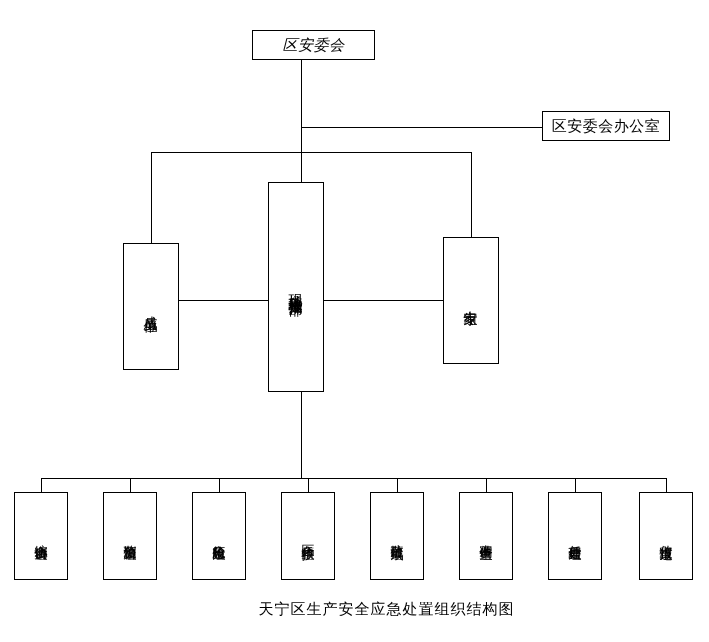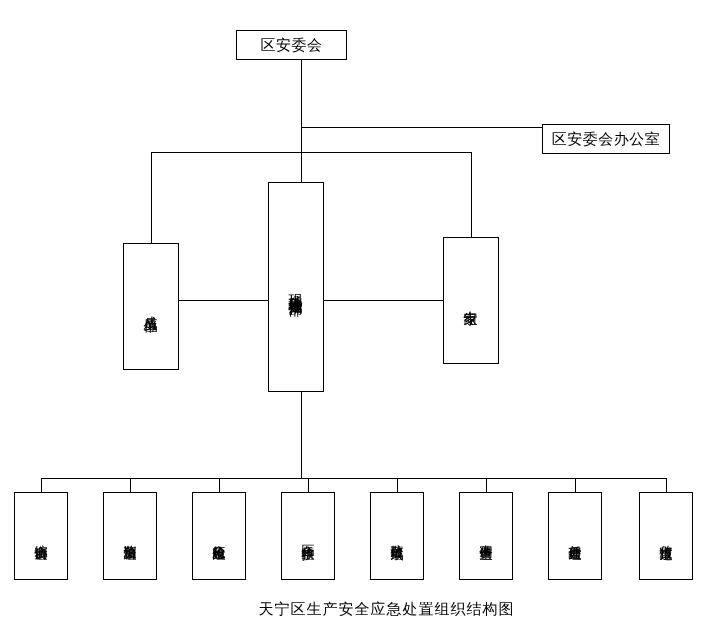--- a/index.html
+++ b/index.html
@@ -166,25 +166,25 @@
 
   <div class="connector v" style="left:41px;  top:478px; height:14px;"></div>
   <div class="connector v" style="left:130px; top:478px; height:14px;"></div>
   <div class="connector v" style="left:219px; top:478px; height:14px;"></div>
   <div class="connector v" style="left:308px; top:478px; height:14px;"></div>
   <div class="connector v" style="left:397px; top:478px; height:14px;"></div>
   <div class="connector v" style="left:486px; top:478px; height:14px;"></div>
   <div class="connector v" style="left:575px; top:478px; height:14px;"></div>
   <div class="connector v" style="left:666px; top:478px; height:14px;"></div>
 
-  <div class="node horiz" style="left:236px; top:30px; width:111px; height:30px;">
+  <div class="node horiz" style="left:252px; top:30px; width:123px; height:30px;font-style:italic;">
     <span class="label">区安委会</span>
   </div>
 
-  <div class="node horiz" style="left:542px; top:111px; width:128px; height:30px;margin-top:13px;">
+  <div class="node horiz" style="left:542px; top:111px; width:128px; height:30px;">
     <span class="label">区安委会办公室</span>
   </div>
 
   <div class="node vert" style="left:268px; top:182px; width:56px; height:210px;">
     <span class="label">现场应急救援指挥部</span>
   </div>
 
   <div class="node vert" style="left:123px; top:243px; width:56px; height:127px;">
     <span class="label">成员单位</span>
   </div>

